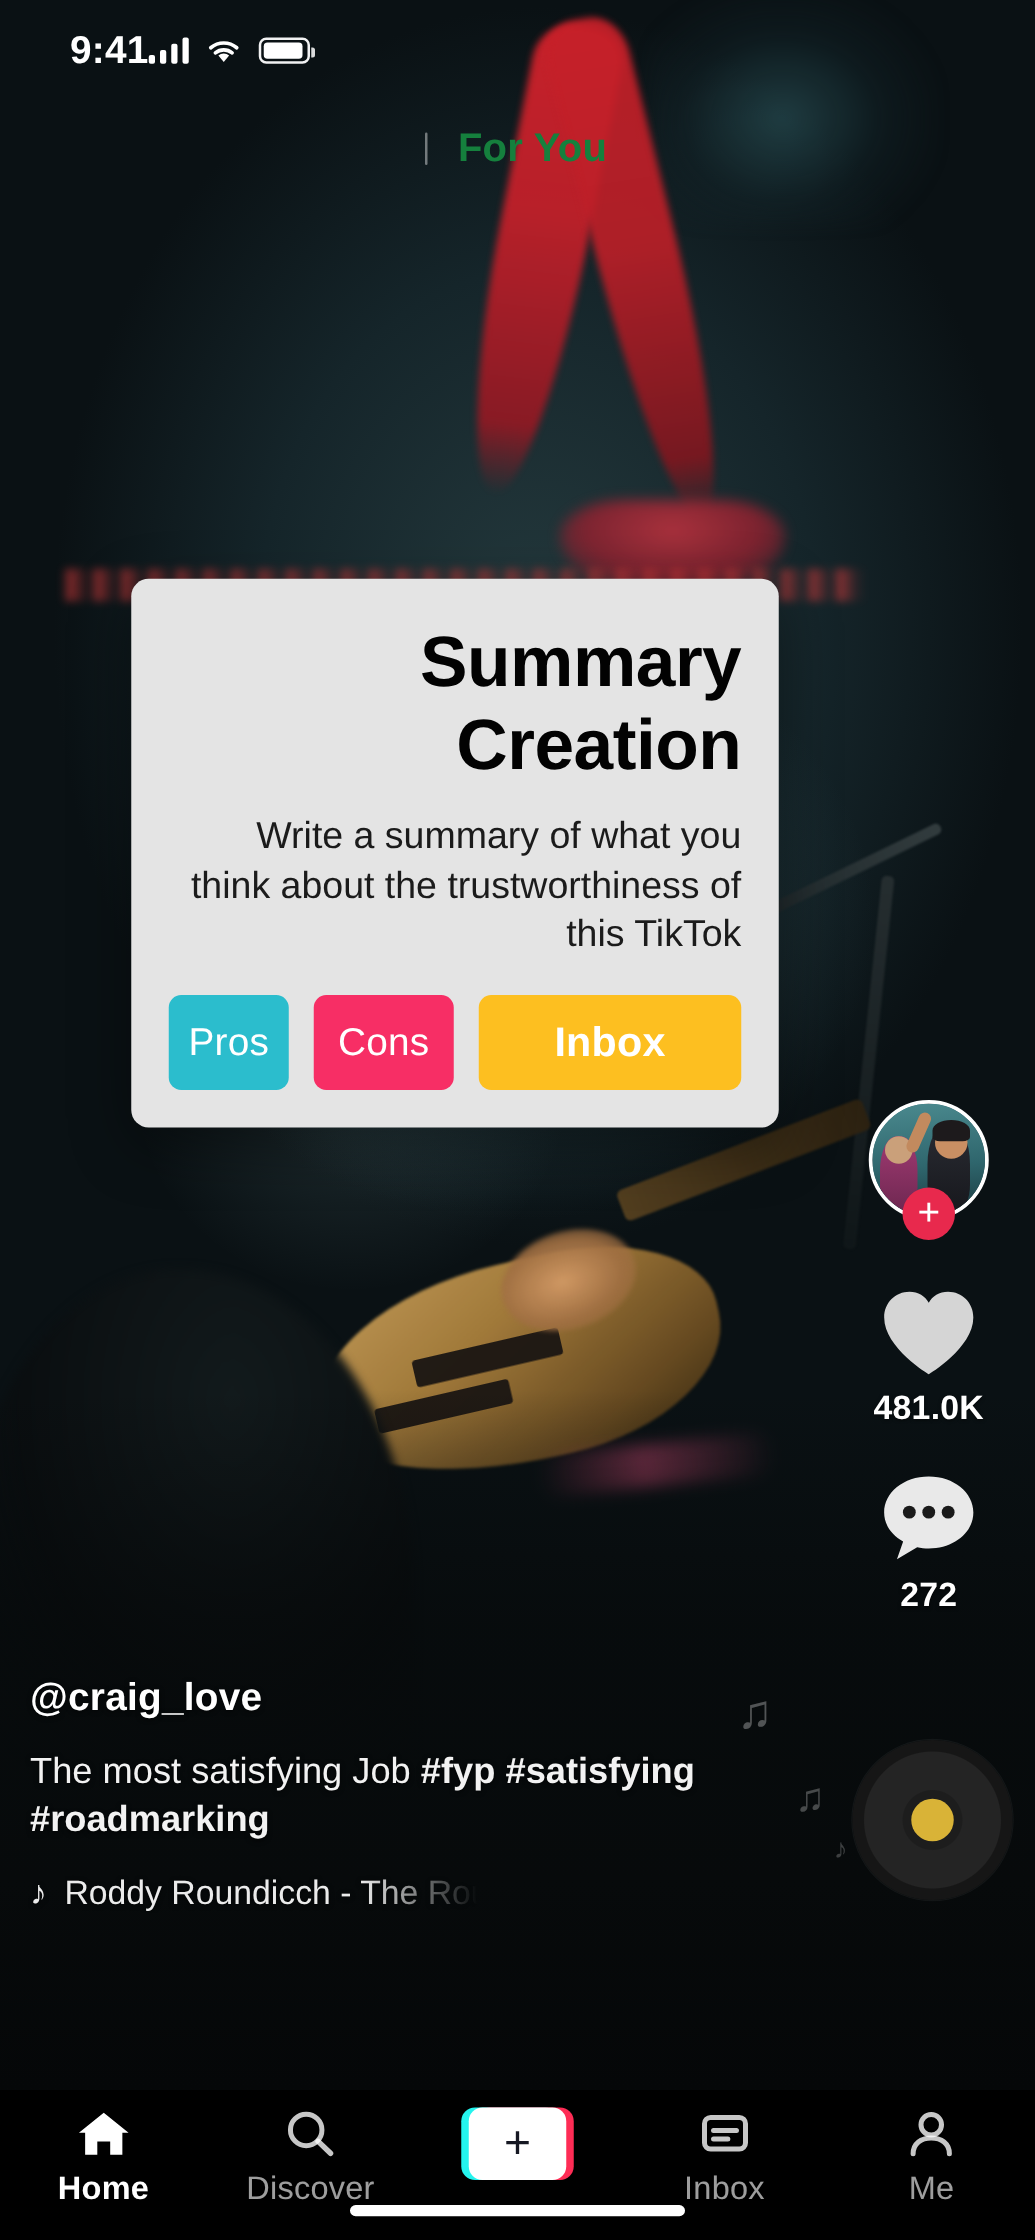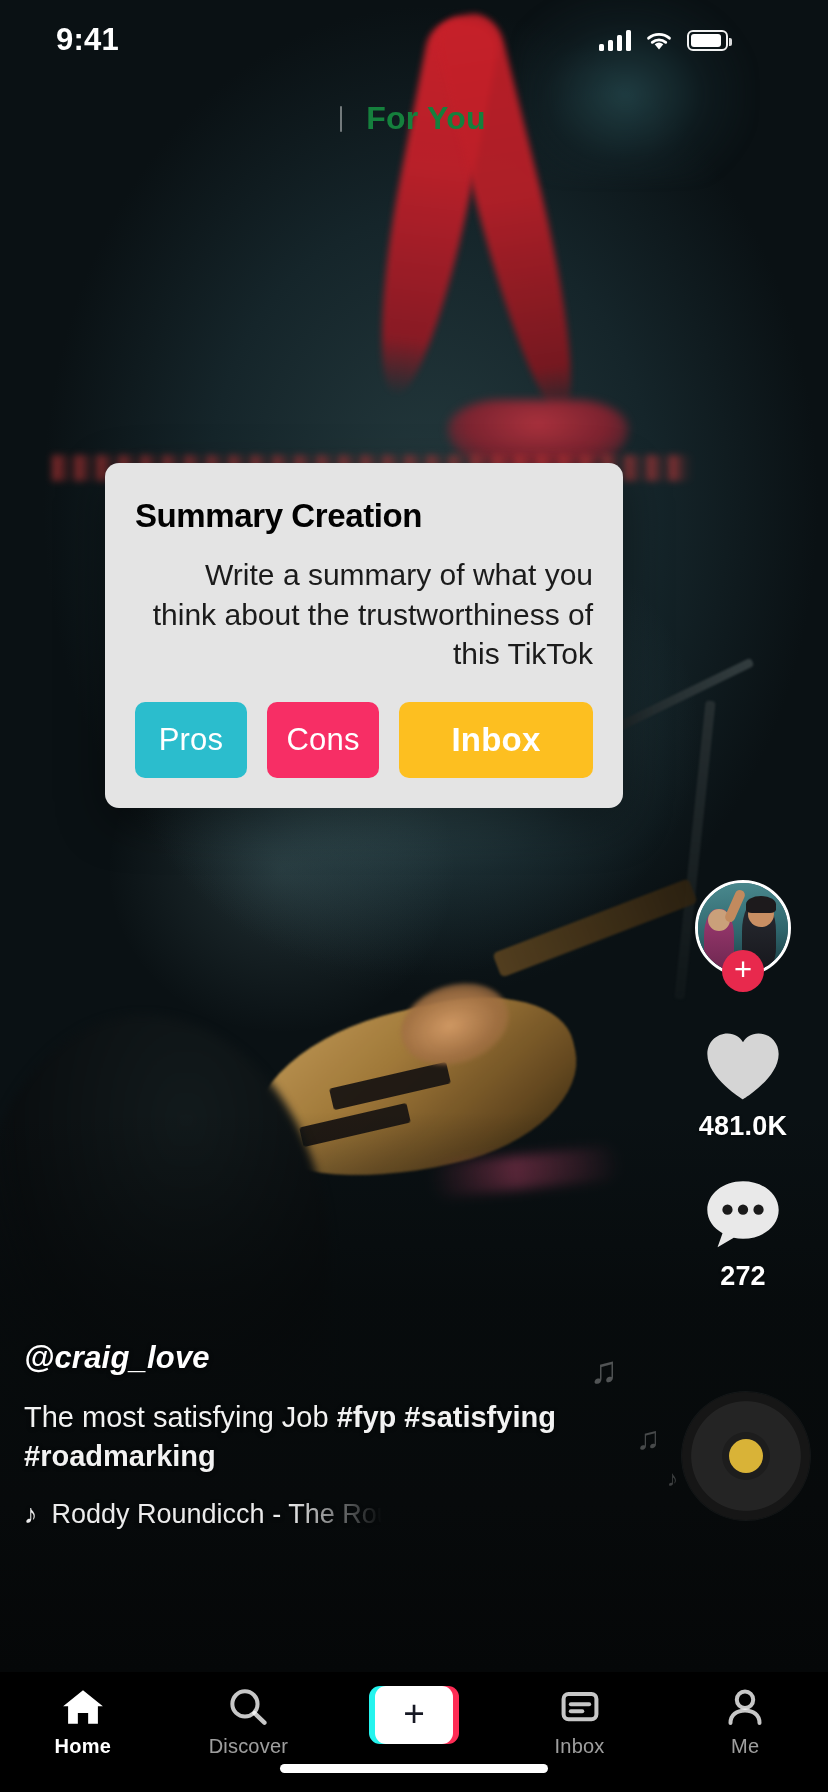--- a/index.html
+++ b/index.html
@@ -58,21 +58,21 @@
   .mic-stand { position:absolute; left:690px; top:700px; width:10px; height:300px;
     background:linear-gradient(180deg,#2a3234,#11181a); transform:rotate(6deg); border-radius:4px; opacity:.85; filter:blur(.8px); }
   .mic-arm { position:absolute; left:610px; top:690px; width:150px; height:9px;
     background:linear-gradient(90deg,#222a2c,#394345); transform:rotate(-26deg); border-radius:4px; opacity:.85; filter:blur(.8px); }
   .pink-streak { position:absolute; left:430px; top:1155px; width:190px; height:34px;
     background:linear-gradient(90deg, rgba(196,70,110,0) 0%, rgba(196,70,110,.55) 45%, rgba(196,70,110,0) 100%);
     transform:rotate(-6deg); border-radius:40px; filter:blur(6px); }
 
   
   .statusbar { position:absolute; top:0; left:0; width:784px; height:80px; z-index:40;
-    display:flex; align-items:center; justify-content:space-between; padding:0 56px; }
+    display:flex; align-items:center; padding:0 56px; }
   .sb-time { color:#fff; font-size:31px; font-weight:600; letter-spacing:.2px; }
   .sb-right { display:flex; align-items:center; gap:13px; }
   .bars { display:flex; align-items:flex-end; gap:3.5px; height:22px; }
   .bars i { display:block; width:5.5px; background:#fff; border-radius:1.6px; }
   .bars i:nth-child(1){height:7px}.bars i:nth-child(2){height:11px}
   .bars i:nth-child(3){height:16px}.bars i:nth-child(4){height:21px}
   .batt { width:41px; height:21px; border:2.3px solid rgba(255,255,255,.95); border-radius:6px; position:relative; }
   .batt::after { content:""; position:absolute; right:-5.5px; top:6px; width:3px; height:8px;
     background:rgba(255,255,255,.85); border-radius:0 2px 2px 0; }
   .batt i { position:absolute; left:2px; top:2px; bottom:2px; width:82%; background:#fff; border-radius:3px; }
@@ -106,21 +106,21 @@
   .plus-badge span { color:#fff; font-size:31px; font-weight:400; line-height:1; margin-top:-3px; }
 
   .rail-item { display:flex; flex-direction:column; align-items:center; margin-bottom:34px; }
   .rail-count { color:#fff; font-size:27px; font-weight:600; margin-top:9px; letter-spacing:.2px;
     text-shadow:0 1px 3px rgba(0,0,0,.6); }
   .ic { display:block; }
 
   
   .caption { position:absolute; left:24px; bottom:262px; width:560px; z-index:35; }
   .cap-user { color:#fff; font-size:31px; font-weight:700; letter-spacing:.2px; margin-bottom:22px;
-    text-shadow:0 1px 4px rgba(0,0,0,.7);font-style:italic; }
+    text-shadow:0 1px 4px rgba(0,0,0,.7); }
   .cap-text { color:rgba(255,255,255,.95); font-size:29px; line-height:1.32; margin-bottom:24px;
     text-shadow:0 1px 4px rgba(0,0,0,.7); }
   .cap-text b { font-weight:700; }
   .cap-music { display:flex; align-items:center; gap:14px; color:rgba(255,255,255,.92);
     font-size:27px; text-shadow:0 1px 4px rgba(0,0,0,.7); }
   .cap-music .mnote { font-size:27px; }
   .cap-music .mtitle {
     -webkit-mask-image:linear-gradient(90deg,#000 0%,#000 72%,rgba(0,0,0,0) 100%);
     mask-image:linear-gradient(90deg,#000 0%,#000 72%,rgba(0,0,0,0) 100%);
     white-space:nowrap; overflow:hidden; max-width:330px; display:block; }
@@ -133,39 +133,39 @@
   .record { position:absolute; right:18px; bottom:272px; width:128px; height:128px; border-radius:50%; z-index:34;
     background:radial-gradient(circle at 50% 50%, #3a3a3a 0 8%, #1d1d1d 9% 26%, #242424 27% 60%, #161616 61% 100%);
     box-shadow:0 0 0 1px rgba(255,255,255,.05); }
   .record::after { content:""; position:absolute; left:50%; top:50%; transform:translate(-50%,-50%);
     width:34px; height:34px; border-radius:50%; background:#d9b337; }
 
   
   .modal { position:absolute; left:105px; top:463px; width:518px; z-index:60;
     background:#e4e4e4; border-radius:14px; padding:34px 30px 30px;
     box-shadow:0 14px 48px rgba(0,0,0,.42); }
-  .modal-title { text-align:left; font-size:33px; font-weight:700; color:#020202;
+  .modal-title { text-align:right; font-size:57px; font-weight:700; color:#020202;
     letter-spacing:-.4px; margin-bottom:20px; }
   .modal-desc { text-align:right; font-size:30px; line-height:1.32; color:#1b1b1b; margin-bottom:28px; }
   .modal-input { background:#f8f8f8; border-radius:10px; padding:22px 24px; min-height:168px;
     font-size:29px; line-height:1.33; color:#1a1a1a; text-align:center; margin-bottom:32px; }
   .modal-actions { display:flex; align-items:center; gap:20px; }
   .btn { border:none; border-radius:10px; color:#fff; font-size:31px; letter-spacing:.2px;
     padding:0 22px; height:76px; display:flex; align-items:center; justify-content:center;
     font-family:"Liberation Sans", sans-serif; cursor:pointer; }
-  .btn-pros { background:#2bbdcd; width:112px; }
+  .btn-pros { background:#2bbdcd; width:96px; }
   .btn-cons { background:#f72e65; width:112px; }
   .btn-submit { background:#fdbf20; flex:1; font-weight:700; font-size:33px; }
 
   
   .tabbar { position:absolute; left:0; bottom:0; width:828px; height:120px; background:#000; z-index:50;
     display:flex; align-items:flex-start; justify-content:space-around; padding-top:14px; }
   .tb-item { display:flex; flex-direction:column; align-items:center; justify-content:flex-start;
     width:150px; gap:7px; }
-  .tb-label { font-size:20px; color:rgba(255,255,255,.62); letter-spacing:.2px; }
+  .tb-label { font-size:26px; color:rgba(255,255,255,.62); letter-spacing:.2px; }
   .tb-item.active .tb-label { color:#fff; font-weight:700; }
   .addbtn { position:relative; width:90px; height:58px; display:flex; align-items:center; justify-content:center; }
   .addbtn .cyan { position:absolute; left:0; top:0; width:78px; height:58px; background:#25f4ee; border-radius:11px; }
   .addbtn .red  { position:absolute; right:0; top:0; width:78px; height:58px; background:#fe2c55; border-radius:11px; }
   .addbtn .white{ position:absolute; left:6px; top:0; width:78px; height:58px; background:#fff; border-radius:11px;
     display:flex; align-items:center; justify-content:center; }
   .addbtn .white b { color:#161823; font-size:37px; font-weight:400; line-height:1; margin-top:-3px; }
   .home-indicator { position:absolute; left:50%; transform:translateX(-50%); bottom:19px;
     width:268px; height:9px; background:#fff; border-radius:5px; z-index:55; }
 </style>

